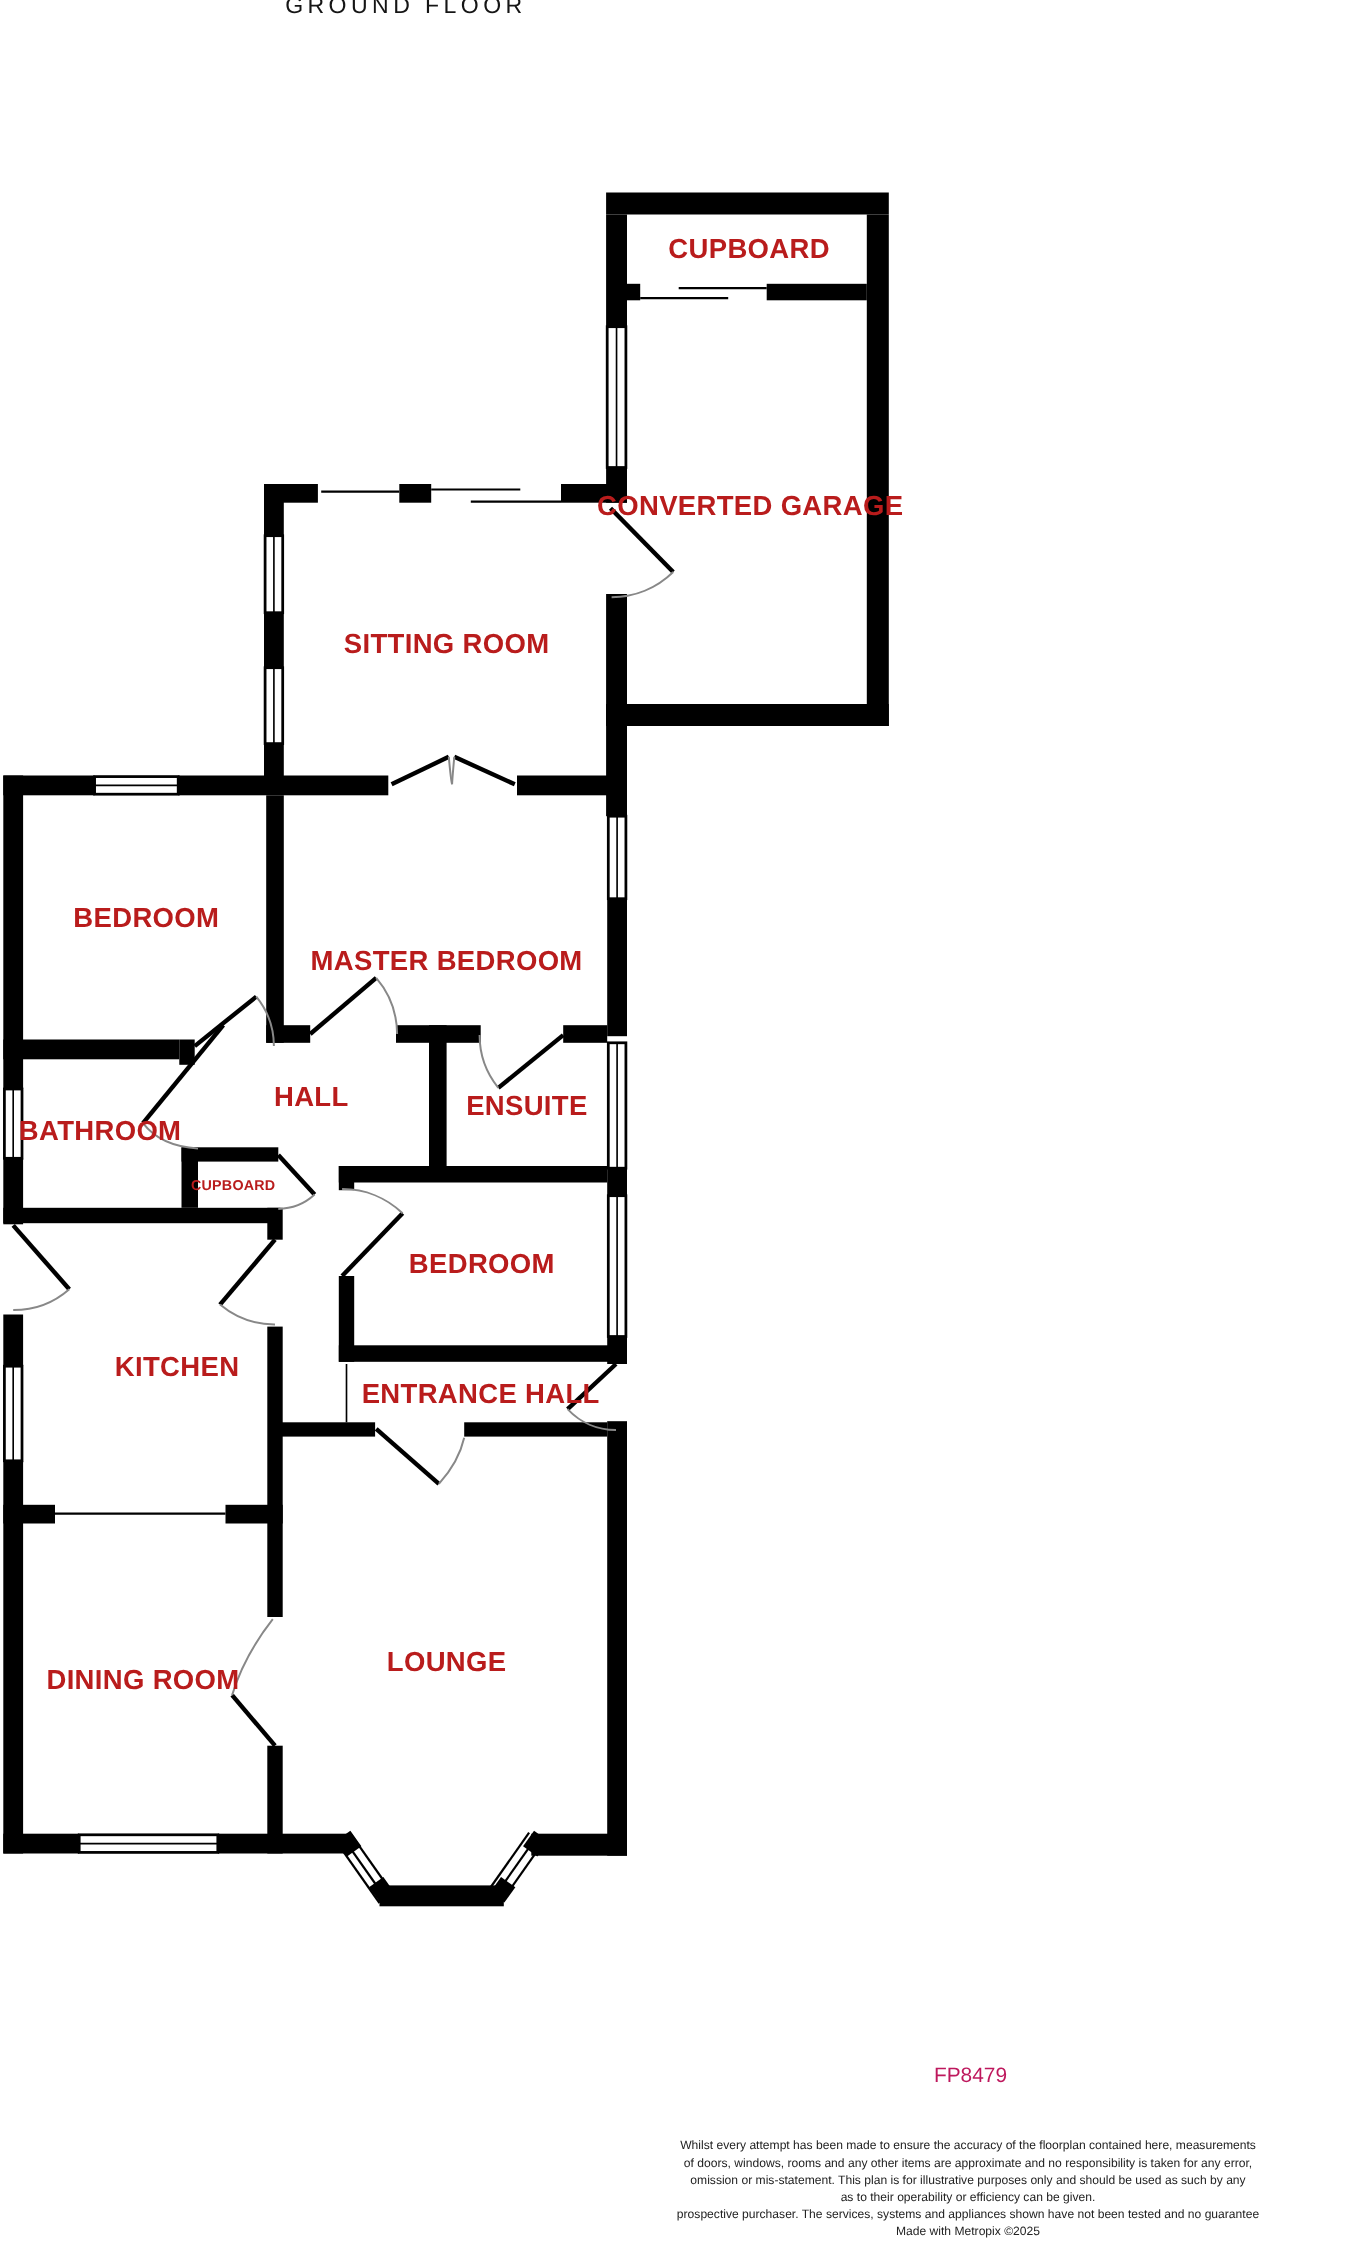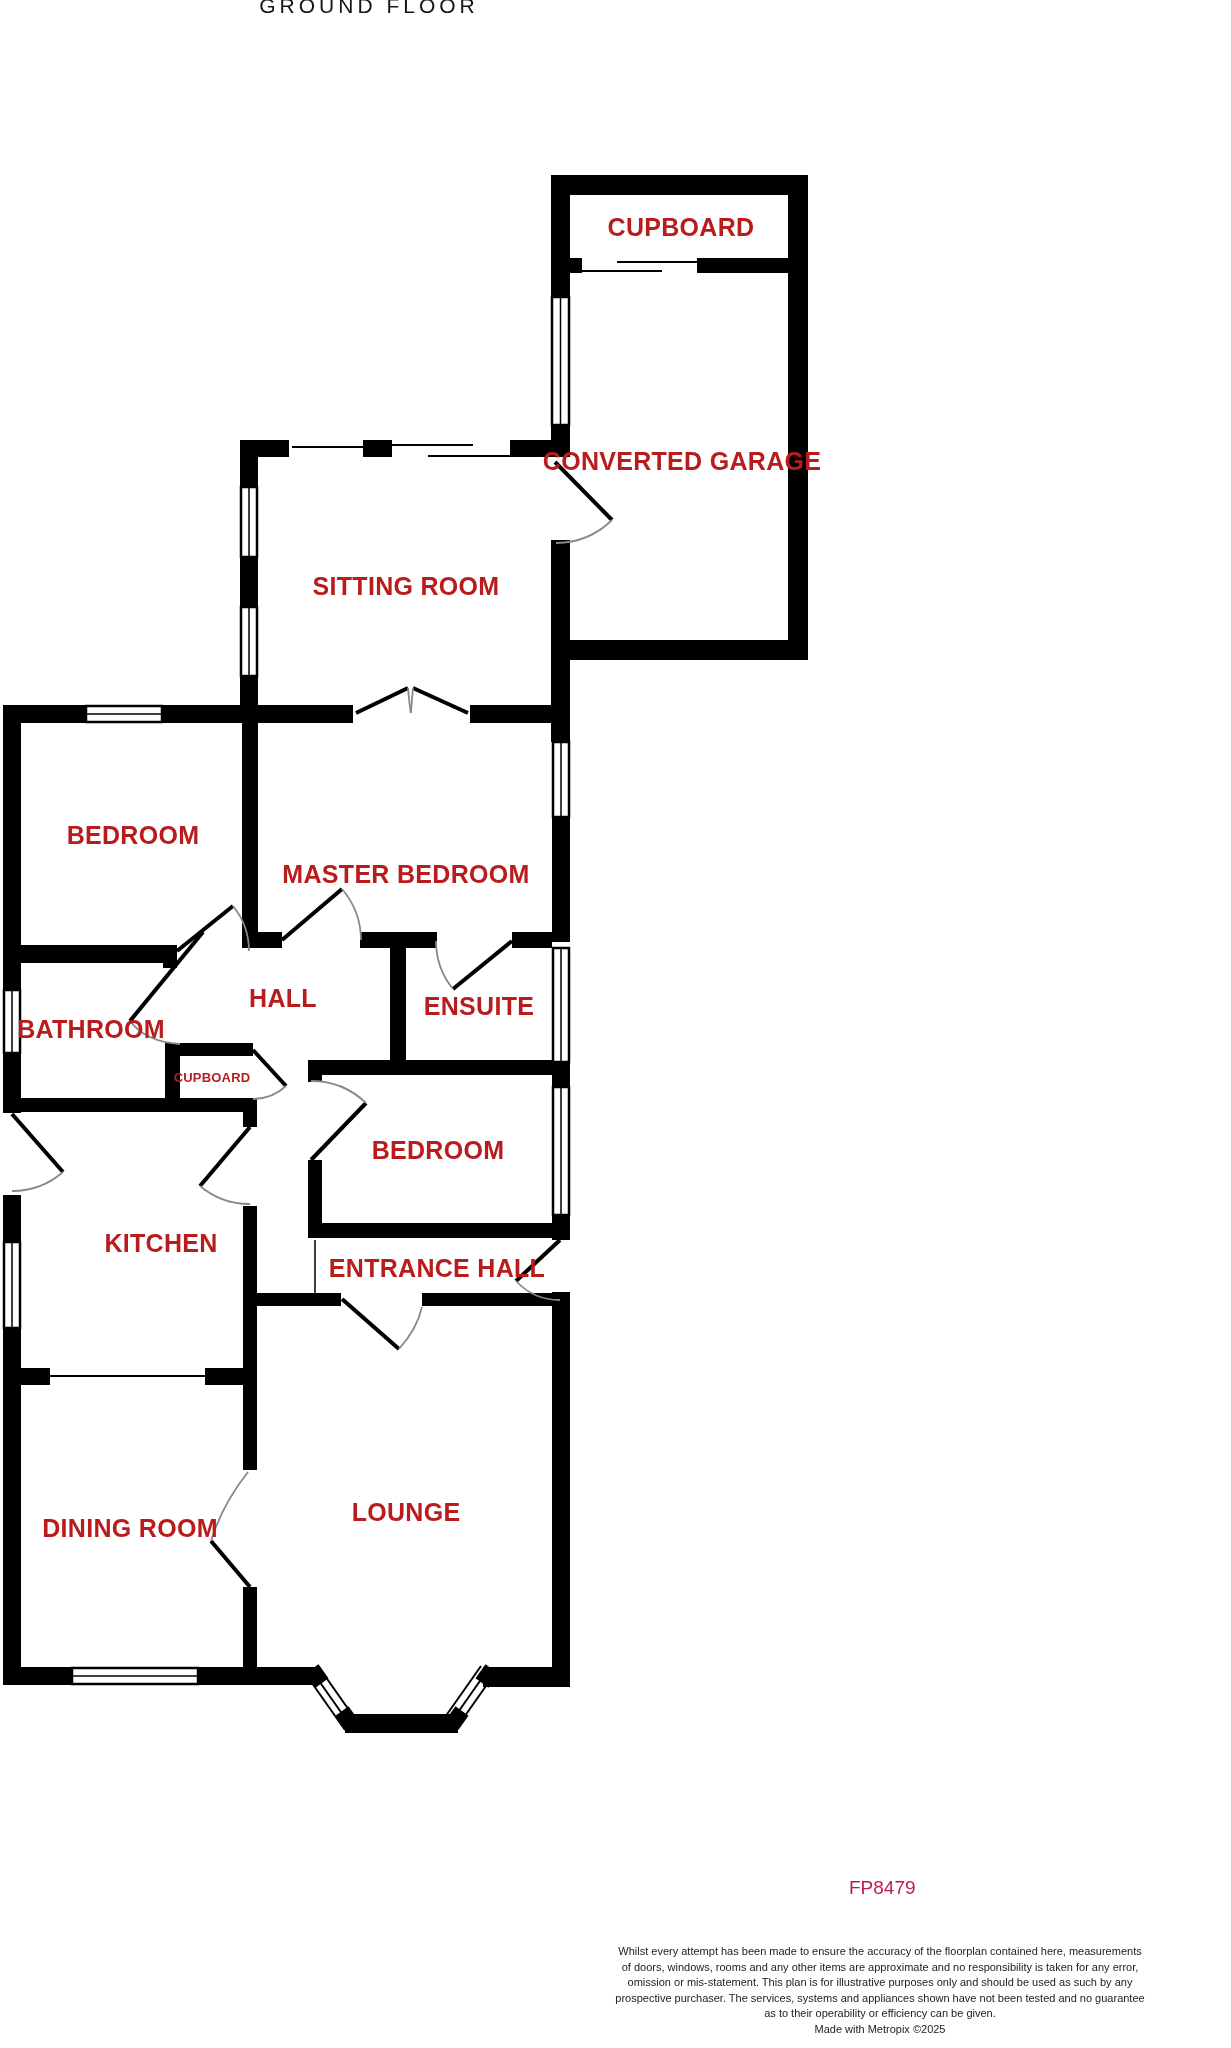--- a/index.html
+++ b/index.html
@@ -246,18 +246,18 @@
   <div class="room-label" style="left:437px;top:1268px;">ENTRANCE HALL</div>
   <div class="room-label" style="left:130px;top:1528px;">DINING ROOM</div>
   <div class="room-label" style="left:406px;top:1512px;">LOUNGE</div>
 
   <div class="plan-ref">FP8479</div>
 
   <div class="disclaimer">
     <div>Whilst every attempt has been made to ensure the accuracy of the floorplan contained here, measurements</div>
     <div>of doors, windows, rooms and any other items are approximate and no responsibility is taken for any error,</div>
     <div>omission or mis-statement. This plan is for illustrative purposes only and should be used as such by any</div>
+    <div>as to their operability or efficiency can be given.</div>
     <div>prospective purchaser. The services, systems and appliances shown have not been tested and no guarantee</div>
-    <div>as to their operability or efficiency can be given.</div>
     <div>Made with Metropix ©2025</div>
   </div>
 
 </div>
 
 </body></html>

